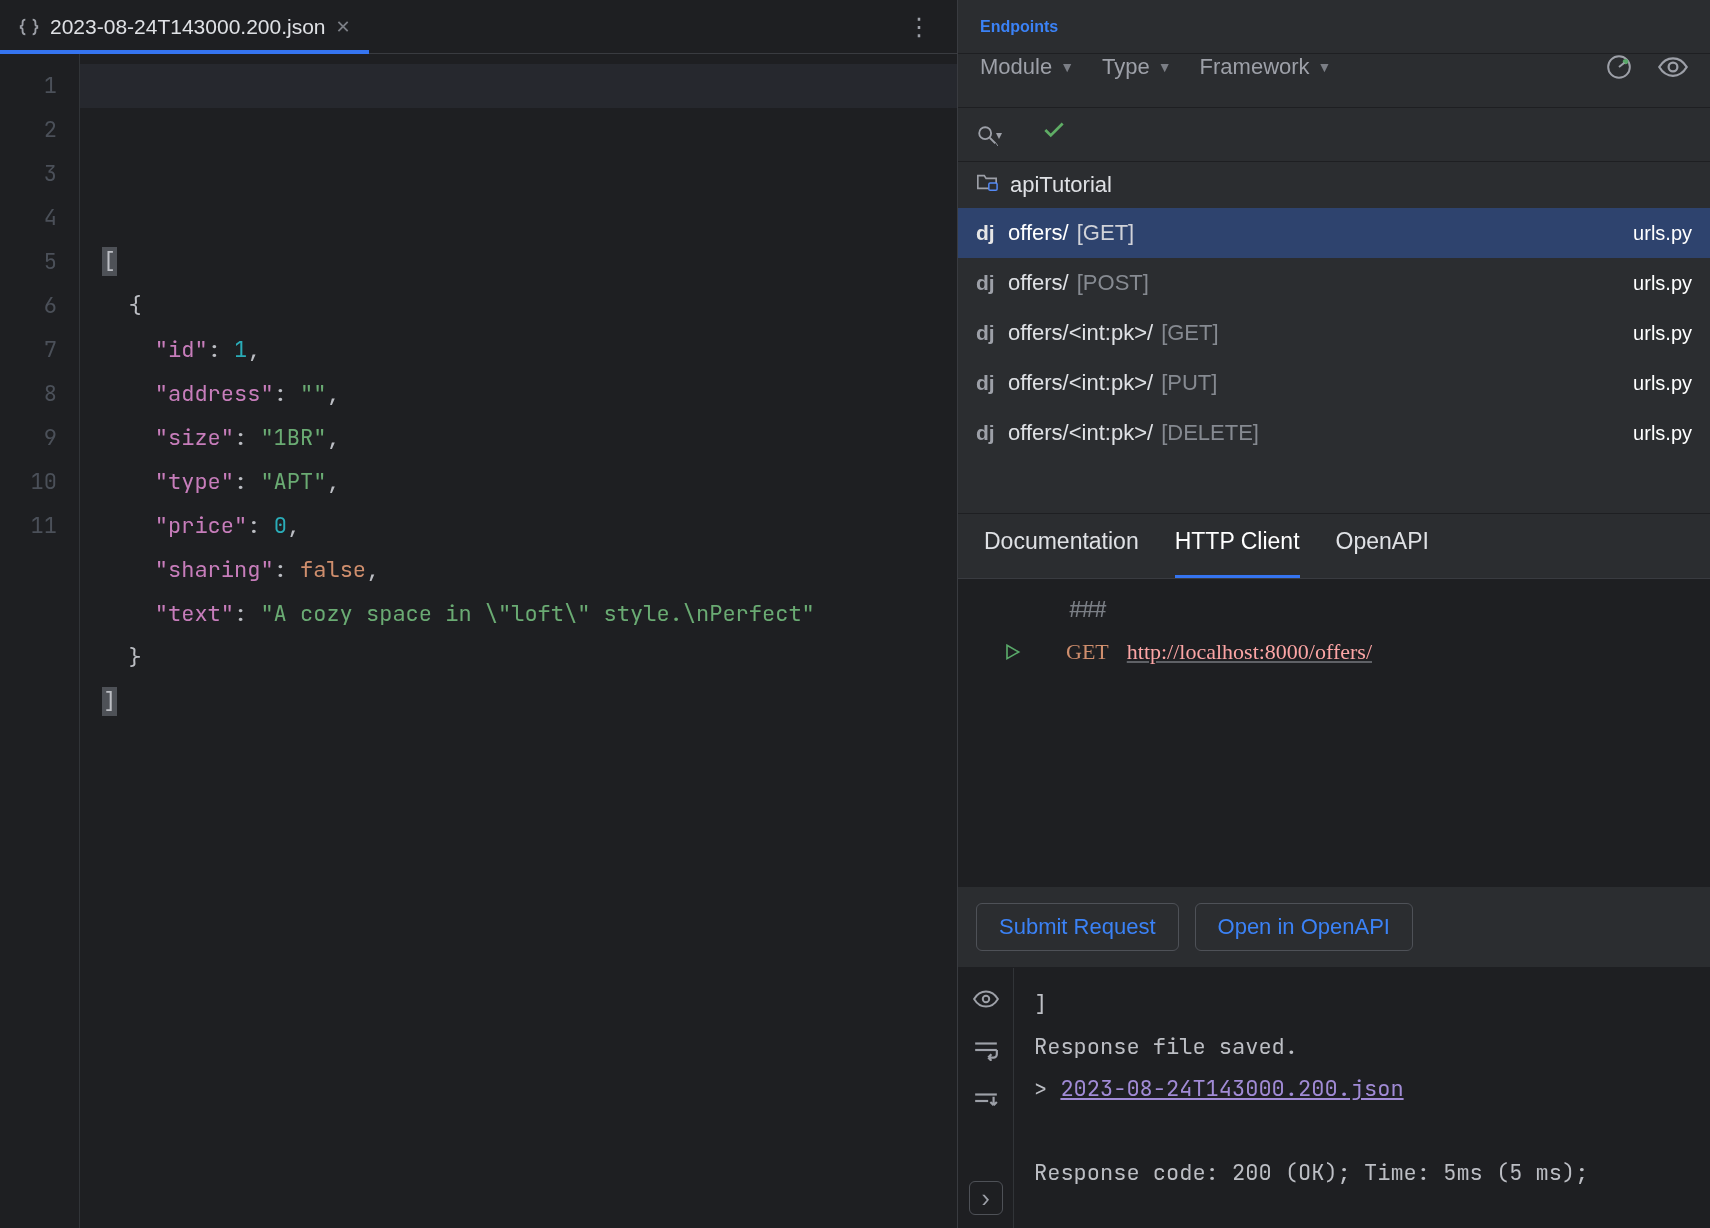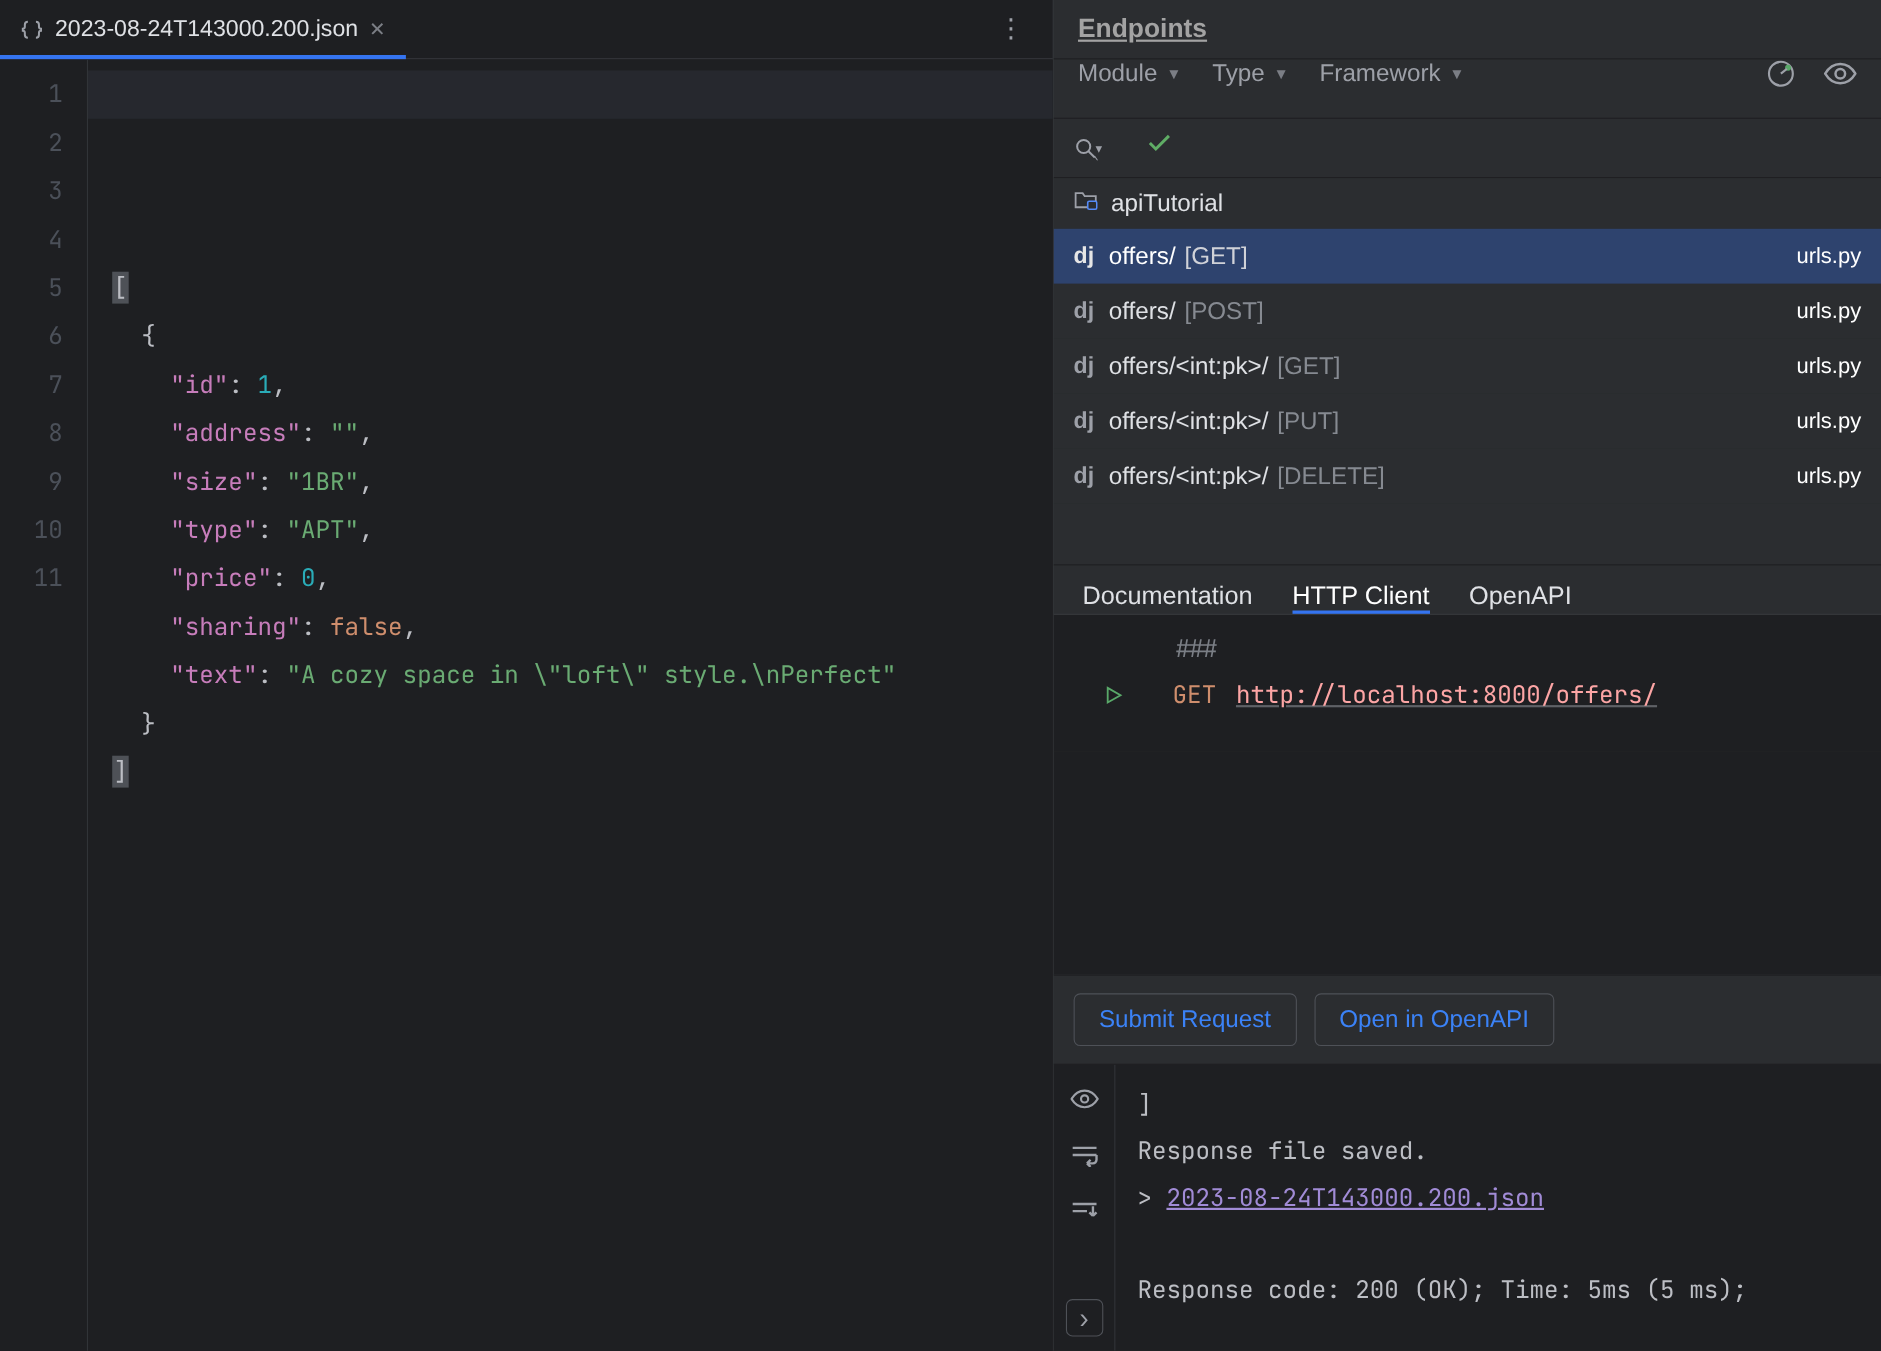--- a/index.html
+++ b/index.html
@@ -95,21 +95,21 @@
     flex-direction: column;
     background: #2b2d30;
   }
   .ep-header {
     height: 54px;
     display: flex;
     align-items: center;
     padding: 0 22px;
     border-bottom: 1px solid #1e1f22;
   }
-  .ep-header-title { color: #a3a3a3; font-size: 24px; font-weight: 600; text-decoration: underline; }
+  .ep-header-title { color: #3b82f6; font-size: 16px; font-weight: 600; }
   .filters {
     height: 54px;
     display: flex;
     align-items: flex-start;
     gap: 28px;
     padding: 0 22px;
     border-bottom: 1px solid #1e1f22;
   }
   .filter {
     display: flex; align-items: center; gap: 8px;
@@ -146,33 +146,33 @@
   .ep-method { color: #868a91; }
   .endpoint-row.selected .ep-method { color: #d0d2d8; }
   .ep-source { margin-left: auto; color: #ffffff; font-size:20px;text-align:center; }
   .endpoint-spacer { height: 56px; background:#2b2d30; border-bottom: 1px solid #1e1f22; }
 
   
   .detail-tabs {
     display: flex; gap: 36px; padding: 14px 26px 0 26px; border-bottom: 1px solid #393b40;
     font-size: 23px;
   }
-  .dtab { padding-bottom: 0; cursor:pointer; color:#dfe1e5; }
+  .dtab { padding-bottom: 20px; cursor:pointer; color:#dfe1e5; }
   .dtab.active { border-bottom: 3px solid #3574f0; color:#fff; }
 
   .http-client {
     font-family: "JetBrains Mono", Menlo, Consolas, monospace;
     font-size: 22px;
     padding: 10px 20px 30px 40px;
     line-height: 42px;
     background: #1e1f22;
     flex-grow:0;
   }
   .http-client .hash { color:#7a7e85; margin-left: 70px; }
-  .http-line { display:flex; align-items:center; gap: 18px; }
+  .http-line { display:flex; align-items:center; gap: 18px; font-family: Liberation Serif, serif; }
   .run-icon { color:#59a869; width:28px; display:flex; justify-content:center; cursor:pointer; }
   .http-method { color:#cf8e6d; margin-left: 22px; }
   .http-url { color:#fca5a5; text-decoration: underline; text-decoration-color:#5f6166; }
 
   .spacer-flex { flex:1; background:#1e1f22; }
 
   .action-buttons {
     display:flex; gap:16px; padding: 16px 18px; background:#2b2d30;
     border-top:1px solid #1e1f22; border-bottom:1px solid #1e1f22;
   }

